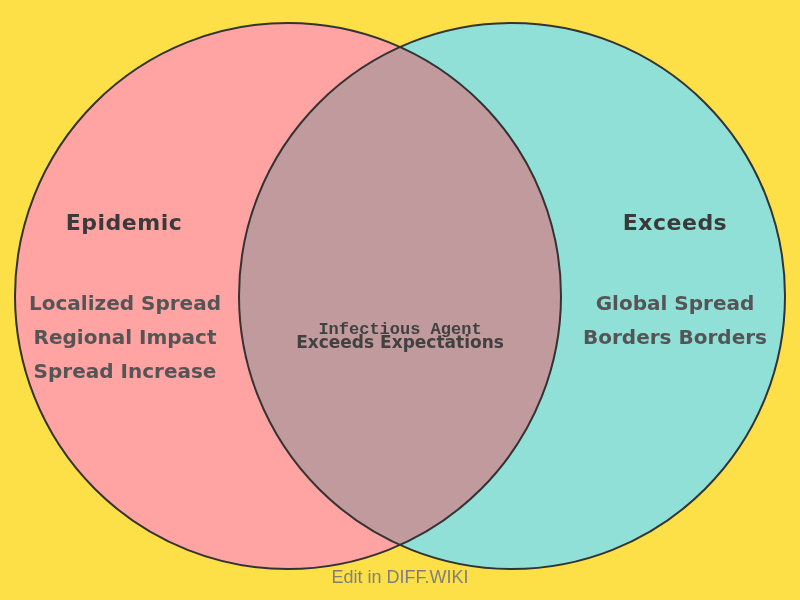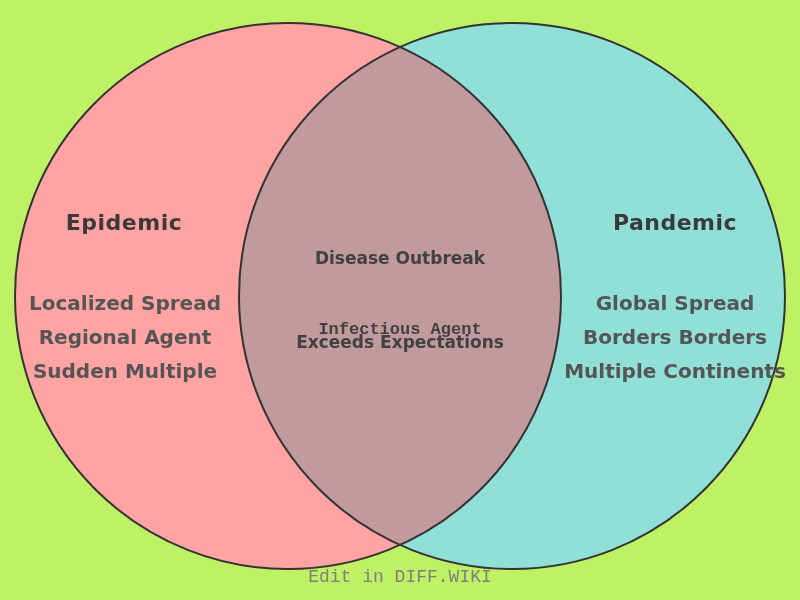--- a/index.html
+++ b/index.html
@@ -5,21 +5,21 @@
   html, body {
     margin: 0;
     padding: 0;
     background: #ffffff;
     font-family: "DejaVu Sans", "Liberation Sans", sans-serif;
   }
   .stage {
     position: relative;
     width: 800px;
     height: 600px;
-    background: #bef264;
+    background: #fde047;
     overflow: hidden;
   }
   .venn-svg {
     position: absolute;
     left: 0;
     top: 0;
   }
   .label {
     position: absolute;
     transform: translate(-50%, -50%);
@@ -38,21 +38,21 @@
   }
   .center-item {
     font-size: 17px;
     color: #414141;
   }
   .footer-link {
     position: absolute;
     left: 400px;
     top: 577px;
     transform: translate(-50%, -50%);
-    font-family: Liberation Mono, monospace;
+    font-family: Liberation Sans, sans-serif;
     font-weight: normal;
     font-size: 18px;
     color: #7f7f7f;
     white-space: nowrap;
     cursor: pointer;
   }
 </style>
 </head>
 <body>
 
@@ -69,29 +69,27 @@
 
     <circle cx="512" cy="296" r="273" fill="#90E0D8"></circle>
 
     <circle cx="512" cy="296" r="273" clip-path="url(#clip-left)" fill="#C09A9C"></circle>
 
     <circle cx="288" cy="296" r="273" fill="none" stroke-width="2" stroke="#333333"></circle>
     <circle cx="512" cy="296" r="273" fill="none" stroke-width="2" stroke="#333333"></circle>
   </svg>
 
   <div class="label circle-title" style="left:124px; top:222px;">Epidemic</div>
-  <div class="label circle-title" style="left:675px; top:222px;">Pandemic</div>
+  <div class="label circle-title" style="left:675px; top:222px;">Exceeds</div>
 
   <div class="label side-item" style="left:125px; top:303px;">Localized Spread</div>
-  <div class="label side-item" style="left:125px; top:337px;">Regional Agent</div>
-  <div class="label side-item" style="left:125px; top:371px;">Sudden Multiple</div>
+  <div class="label side-item" style="left:125px; top:337px;">Regional Impact</div>
+  <div class="label side-item" style="left:125px; top:371px;">Spread Increase</div>
 
-  <div class="label center-item" style="left:400px; top:258px;">Disease Outbreak</div>
   <div class="label center-item" style="left:400px; top:294px;margin-top:48px;">Exceeds Expectations</div>
   <div class="label center-item" style="left:400px; top:329px;font-family:Liberation Mono, monospace;">Infectious Agent</div>
 
   <div class="label side-item" style="left:675px; top:303px;">Global Spread</div>
   <div class="label side-item" style="left:675px; top:337px;">Borders Borders</div>
-  <div class="label side-item" style="left:675px; top:371px;">Multiple Continents</div>
 
   <div class="footer-link">Edit in DIFF.WIKI</div>
 
 </div>
 
 </body></html>

